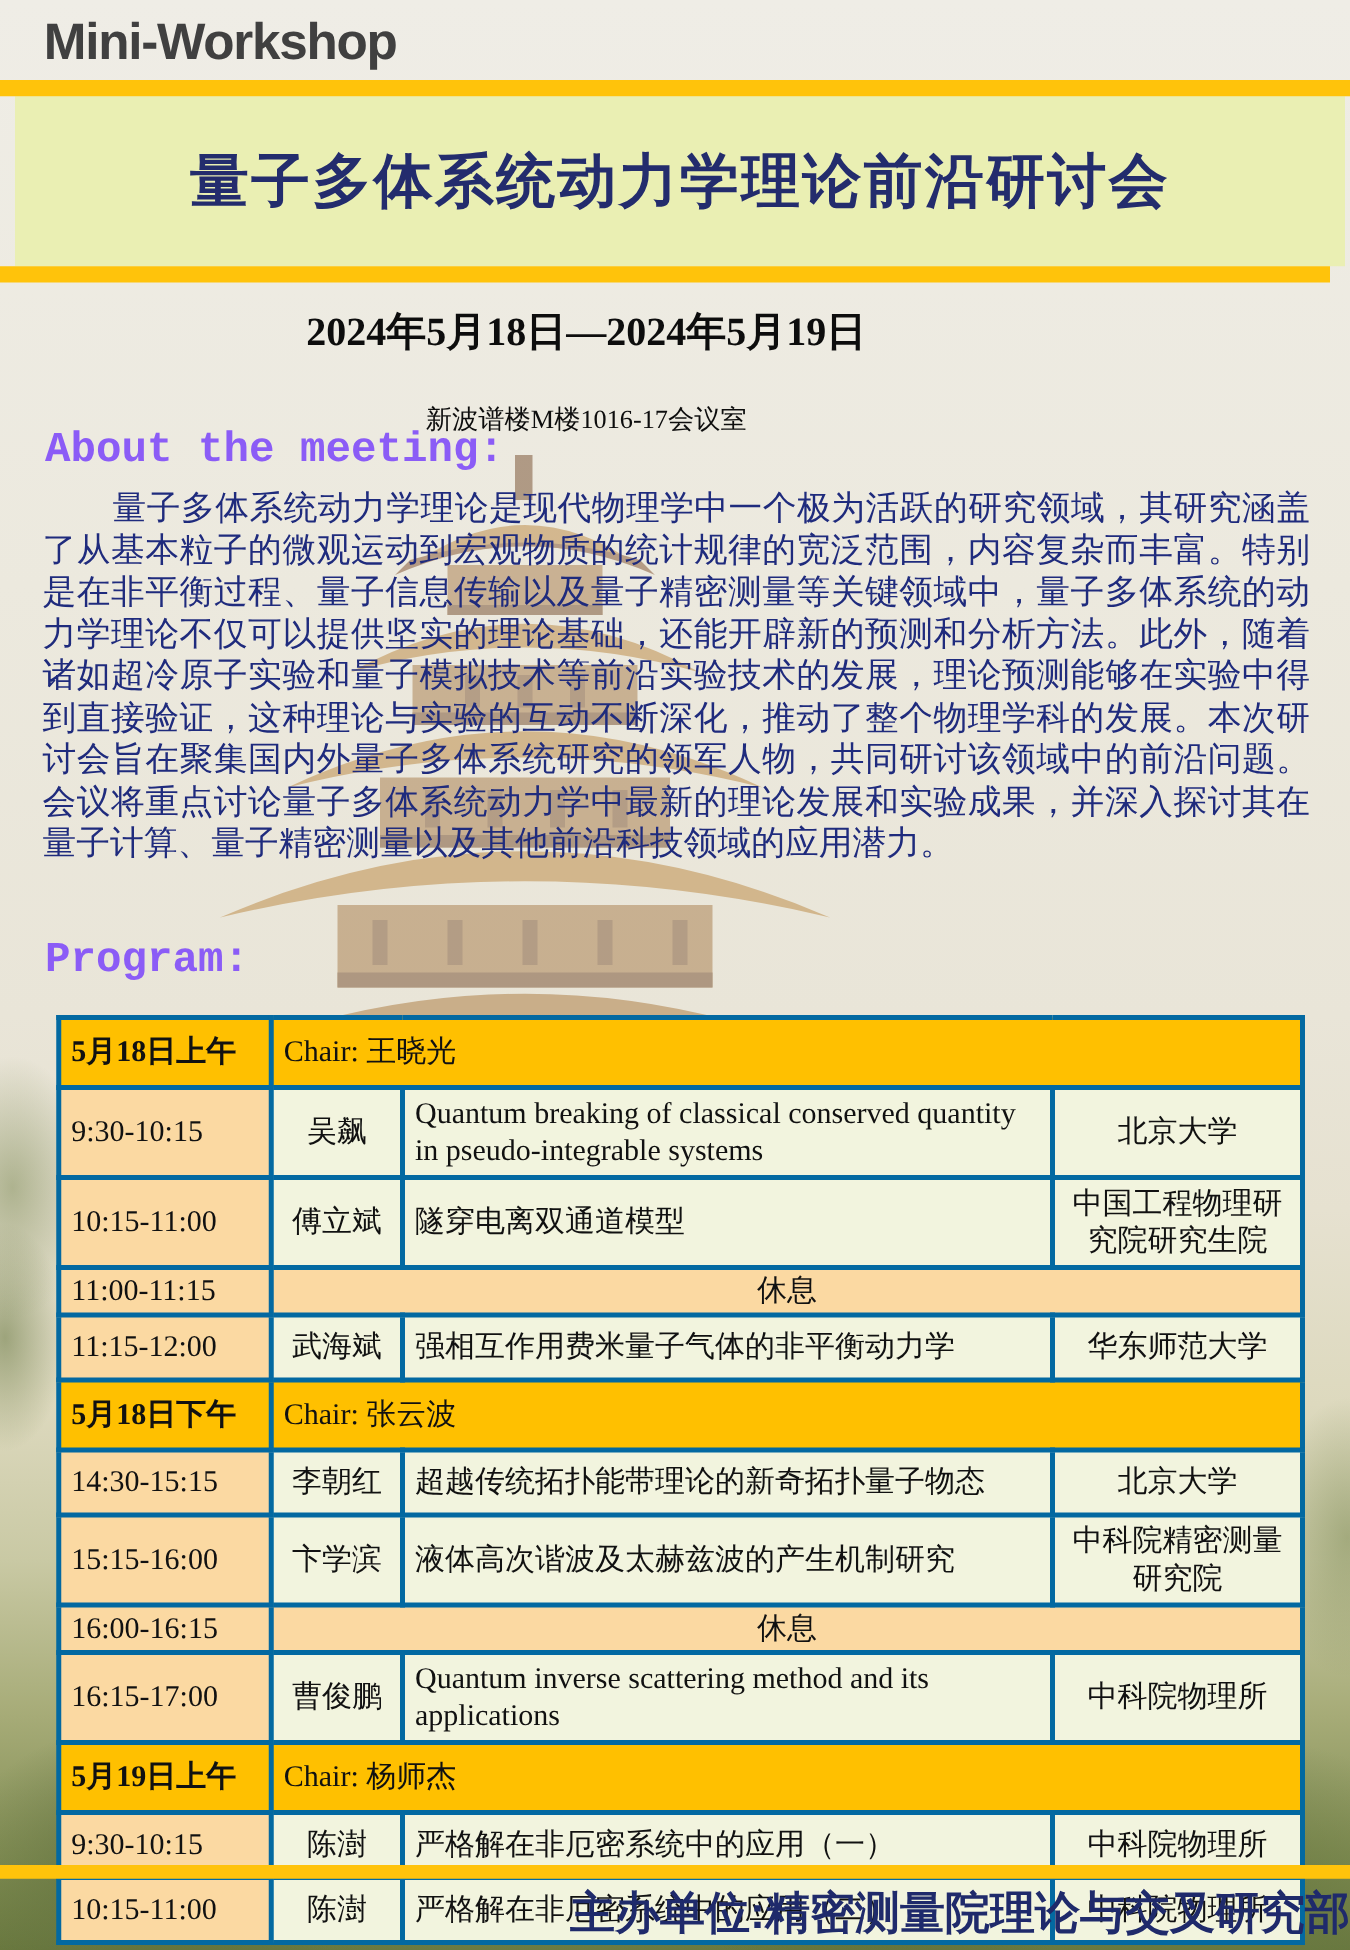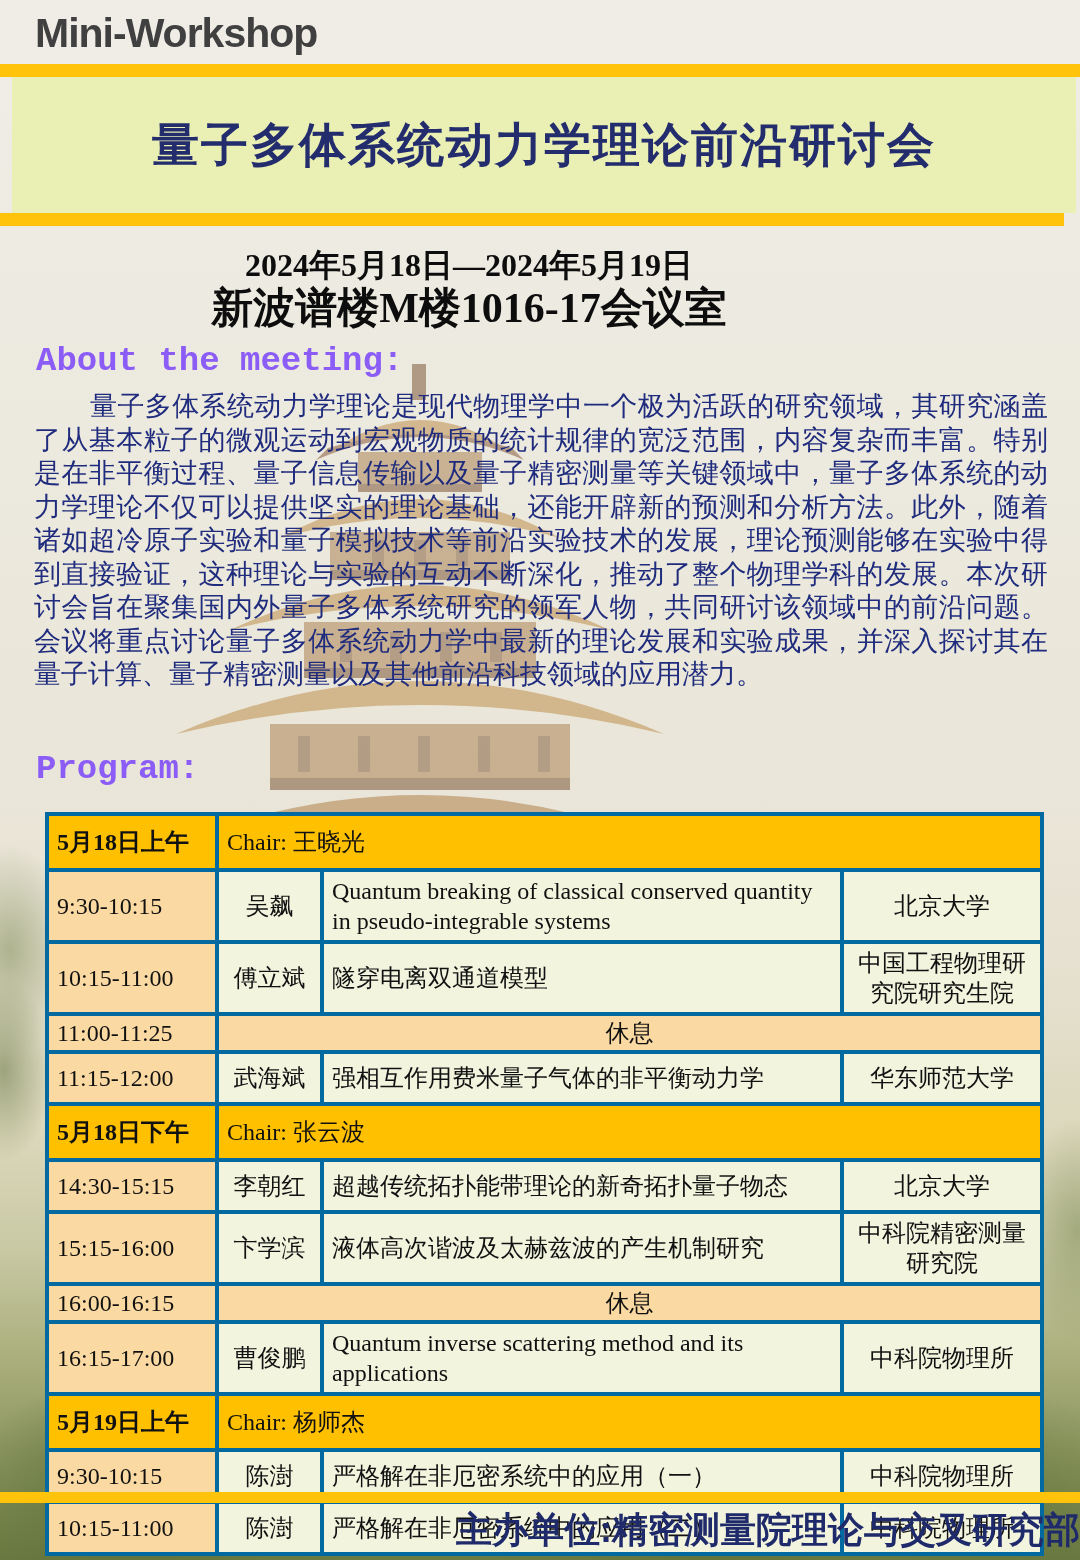--- a/index.html
+++ b/index.html
@@ -38,21 +38,21 @@
     position:absolute;left:12px;top:77px;width:1064px;height:136px;z-index:1;
     background:#EAEFB3;display:flex;align-items:center;justify-content:center;
   }
   .band-title{
     font-family:"Liberation Sans", sans-serif;font-weight:900;
     font-size:47px;color:#232C6D;letter-spacing:2px;
   }
   
   .meta{position:absolute;top:243px;left:0;width:938px;text-align:center;z-index:2;color:#0d0d0d;}
   .meta .l1{font-size:32px;font-weight:bold;line-height:44px;}
-  .meta .l2{font-size:42px;font-weight:bold;line-height:42px;}
+  .meta .l2{font-size:21px;font-weight:normal;line-height:42px;margin-top:27px;}
   
   .h-red{
     position:absolute;left:36px;z-index:2;color:#8b5cf6;
     font-weight:bold;font-size:34px;font-family:Liberation Mono, monospace;
   }
   .about-h{top:342px;}
   .about-body{
     position:absolute;left:34px;top:390px;width:1014px;z-index:2;
     font-size:27px;font-weight:normal;color:#1F2B7D;
     text-align:justify;line-height:33.5px;text-indent:56px;
@@ -155,21 +155,21 @@
         <td class="c-title">Quantum breaking of classical conserved quantity in pseudo-integrable systems</td>
         <td class="c-affil">北京大学</td>
       </tr>
       <tr class="row-talk">
         <td class="c-time">10:15-11:00</td>
         <td class="c-speaker">傅立斌</td>
         <td class="c-title">隧穿电离双通道模型</td>
         <td class="c-affil">中国工程物理研究院研究生院</td>
       </tr>
       <tr class="row-break">
-        <td class="c-time">11:00-11:25</td>
+        <td class="c-time">11:00-11:15</td>
         <td class="c-breaklabel" colspan="3">休息</td>
       </tr>
       <tr class="row-talk">
         <td class="c-time">11:15-12:00</td>
         <td class="c-speaker">武海斌</td>
         <td class="c-title">强相互作用费米量子气体的非平衡动力学</td>
         <td class="c-affil">华东师范大学</td>
       </tr>
       <tr class="row-chair">
         <td class="c-date">5月18日下午</td>

